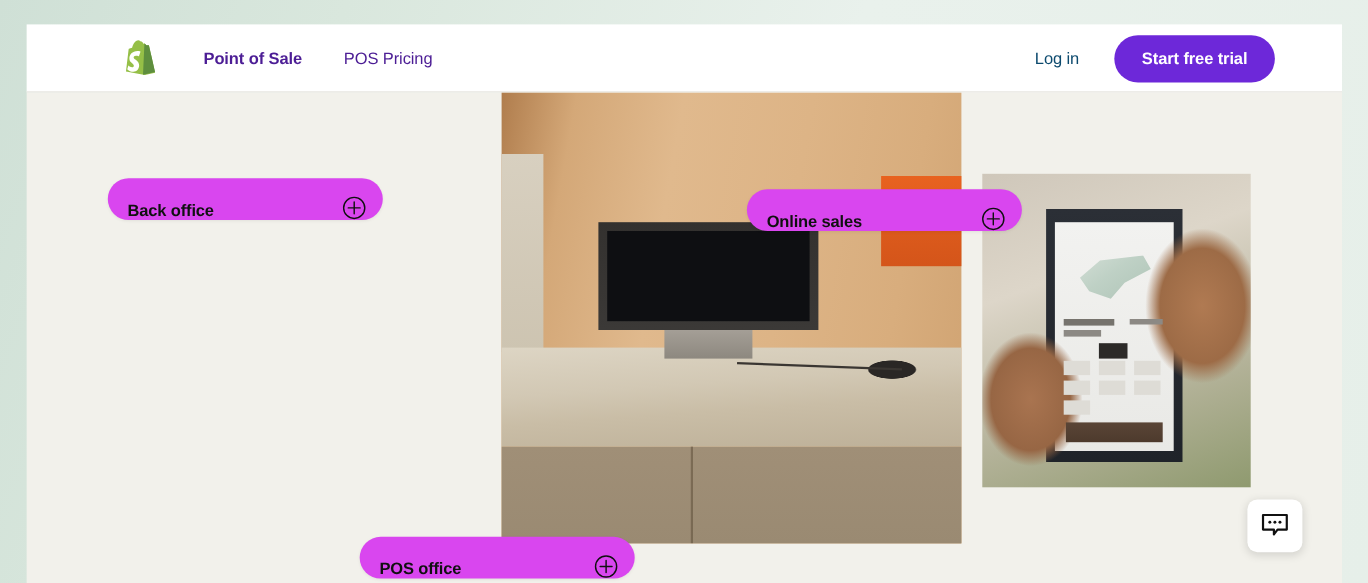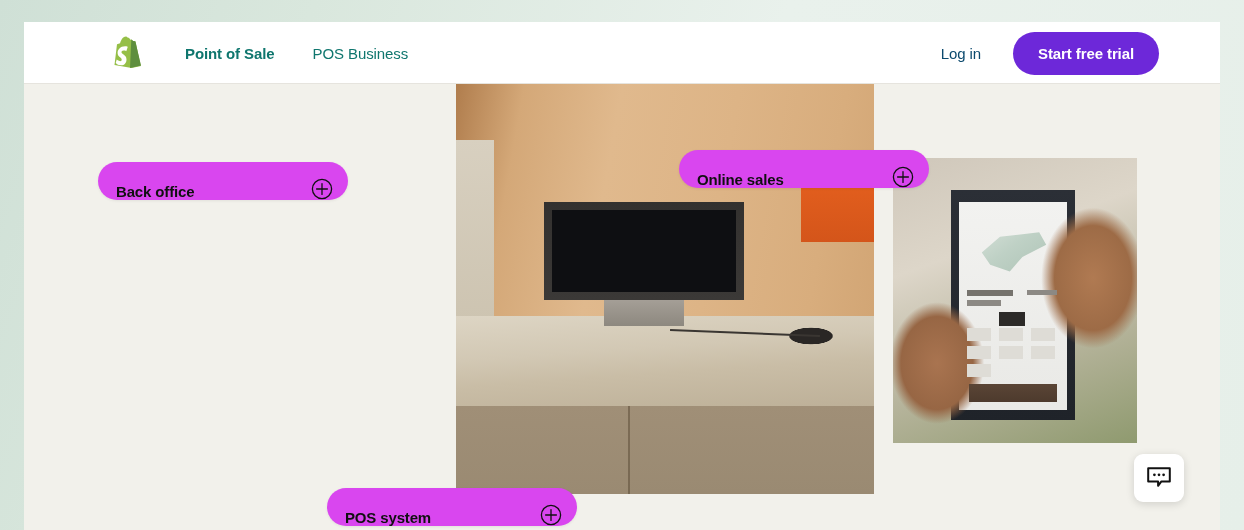--- a/index.html
+++ b/index.html
@@ -56,21 +56,21 @@
     gap: 0px;
   }
 
   .nav-link {
     display: flex;
     align-items: center;
     gap: 9px;
     padding: 0 19px;
     height: 62px;
     font-size: 15px;
-    color: #0f766e;
+    color: #4c1d95;
     white-space: nowrap;
     cursor: pointer;
     letter-spacing: -0.1px;
   }
   .nav-link.bold { font-weight: bold; }
 
   .chev {
     width: 11px; height: 11px;
     display: inline-block;
     position: relative;
@@ -269,21 +269,21 @@
     white-space: nowrap;
   }
   .pill-icon {
     width: 22px; height: 22px;
     flex: 0 0 22px;
     margin-left: 28px;
   }
   .pill-icon svg { display: block; }
 
   #pill-back-office { left: 74px;  top: 78px;  width: 250px; }
-  #pill-online-sales { left: 655px; top: 66px;  width: 250px; gap: 14px; }
+  #pill-online-sales { left: 655px; top: 88px;  width: 250px; gap: 14px; }
   #pill-pos-system  { left: 303px; top: 404px; width: 250px; }
 
   
   #chat-widget {
     position: absolute;
     left: 1110px;
     top: 370px;
     width: 50px; height: 48px;
     background: #ffffff;
     border-radius: 9px;
@@ -312,21 +312,21 @@
 
     <div class="nav-links">
 
       <div class="nav-link bold">
         <span>Point of Sale</span>
       </div>
 
 
 
       <div class="nav-link">
-        <span>POS Business</span>
+        <span>POS Pricing</span>
       </div>
 
     </div>
 
     <div class="nav-right">
       <span id="login-link">Log in</span>
       <button id="cta-button">Start free trial</button>
     </div>
 
   </nav>
@@ -351,21 +351,21 @@
       <span class="pill-label">Online sales</span>
       <span class="pill-icon">
         <svg width="22" height="22" viewBox="0 0 22 22" aria-hidden="true">
           <circle cx="11" cy="11" r="9.6" fill="none" stroke="#101010" stroke-width="1.3"></circle>
           <path d="M11 5.6V16.4M5.6 11H16.4" stroke="#101010" stroke-width="1.3" stroke-linecap="round"></path>
         </svg>
       </span>
     </div>
 
     <div class="pill" id="pill-pos-system">
-      <span class="pill-label">POS system</span>
+      <span class="pill-label">POS office</span>
       <span class="pill-icon">
         <svg width="22" height="22" viewBox="0 0 22 22" aria-hidden="true">
           <circle cx="11" cy="11" r="9.6" fill="none" stroke="#101010" stroke-width="1.3"></circle>
           <path d="M11 5.6V16.4M5.6 11H16.4" stroke="#101010" stroke-width="1.3" stroke-linecap="round"></path>
         </svg>
       </span>
     </div>
 
     <div id="chat-widget">
       <svg width="26" height="24" viewBox="0 0 26 24" aria-hidden="true">

